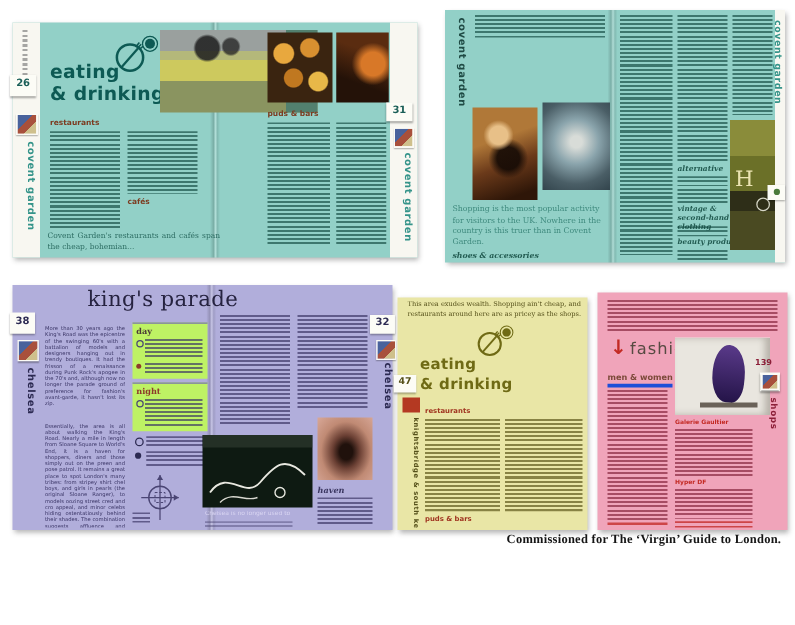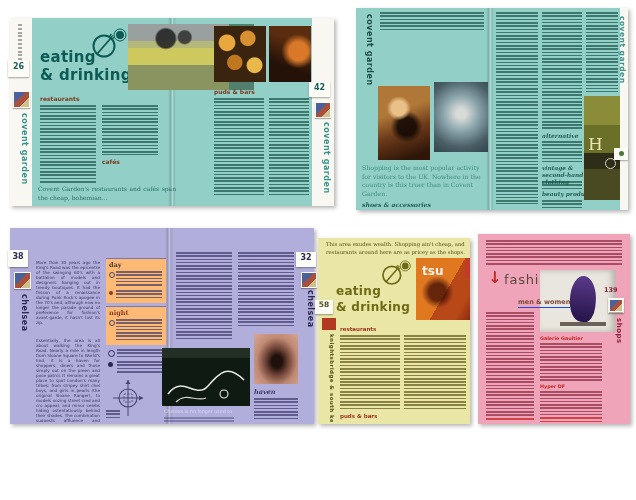--- a/index.html
+++ b/index.html
@@ -26,21 +26,21 @@
        font-weight:bold;text-align:center;line-height:1.15;}
   .thumb{position:absolute;border:1px solid #fbfbf6;box-shadow:0 1px 1px rgba(0,0,0,.3);
        background:linear-gradient(135deg,#49629c 0 40%,#a8503c 40% 68%,#cfc08c 68%);}
   .hdr{position:absolute;font-weight:bold;white-space:nowrap;}
   .ser{font-family:"DejaVu Serif",serif;}
   .ttl{position:absolute;font-weight:bold;letter-spacing:.3px;white-space:nowrap;}
   .photo{position:absolute;overflow:hidden;}
   .micro{position:absolute;text-align:justify;overflow:hidden;}
   .caption{position:absolute;font-family:"Liberation Serif",serif;font-weight:bold;
        font-size:10px;color:#151515;text-align:right;letter-spacing:.2px;}
-  .box{position:absolute;background:#fdba74;border-top:1px solid #7b76ad;}
+  .box{position:absolute;background:#bef264;border-top:1px solid #7b76ad;}
   .dot{display:inline-block;border-radius:50%;}
 </style>
 </head>
 <body>
 
 <div class="sheet">
 
   <div class="pg teal" style="left:10px;top:18px;width:324px;height:188px;">
     <div class="wstrip" style="left:0;top:0;width:22px;height:188px;"></div>
     <div class="wstrip" style="left:302px;top:0;width:22px;height:188px;"></div>
@@ -82,21 +82,21 @@
         radial-gradient(circle at 78% 70%, #e8b848 0 13%, rgba(0,0,0,0) 15%),
         #3a2410;"></div>
     <div class="photo" style="left:259px;top:8px;width:42px;height:56px;
       background:
         radial-gradient(circle at 70% 45%, #d87828 0 22%, rgba(0,0,0,0) 40%),
         linear-gradient(200deg, #5a2c10 0 30%, #241208 70%);"></div>
     <div class="hdr" style="left:204px;top:70px;font-size:6px;color:#7c3b20;">puds &amp; bars</div>
     <div class="ml t" style="left:204px;top:80px;width:50px;height:98px;"></div>
     <div class="ml t" style="left:259px;top:80px;width:40px;height:98px;"></div>
 
-    <div class="tab" style="left:299px;top:64px;width:21px;height:14px;font-size:8px;color:#1b5f58;padding-top:1px;"><span>42</span></div>
+    <div class="tab" style="left:299px;top:64px;width:21px;height:14px;font-size:8px;color:#1b5f58;padding-top:1px;"><span>31</span></div>
     <div class="thumb" style="left:305px;top:84px;width:14px;height:14px;"></div>
     <div class="vt el" style="left:305px;top:104px;width:16px;height:82px;font-size:8px;color:#35948a;">covent garden</div>
   </div>
 
   <div class="pg teal" style="left:356px;top:8px;width:272px;height:202px;">
     <div class="wstrip" style="left:264px;top:0;width:8px;height:202px;"></div>
     <div class="spine" style="left:130px;"></div>
 
     <div class="vt el" style="left:2px;top:6px;width:16px;height:80px;font-size:8px;color:#1f4a44;">covent garden</div>
     <div class="ml t" style="left:24px;top:4px;width:104px;height:18px;"></div>
@@ -130,20 +130,21 @@
       <span class="dot" style="position:absolute;right:4px;top:62px;width:9px;height:9px;border:1.5px solid #d8d8c8;"></span>
     </div>
 
     <div class="vt el" style="left:257px;top:8px;width:14px;height:70px;font-size:7.5px;color:#35948a;">covent garden</div>
     <div class="tab" style="left:258px;top:140px;width:14px;height:12px;font-size:6px;color:#1b5f58;"><span class="dot" style="width:5px;height:5px;background:#4a7a3a;margin-top:3px;"></span></div>
   </div>
 
   <div class="pg purple" style="left:10px;top:228px;width:304px;height:196px;">
     <div class="spine" style="left:155px;"></div>
 
+    <div class="ttl ser" style="left:60px;top:2px;font-size:17px;font-weight:normal;color:#262340;">king's parade</div>
 
     <div class="tab" style="left:-2px;top:22px;width:20px;height:15px;font-size:8px;color:#2c2a52;padding-top:2px;"><span>38</span></div>
     <div class="thumb" style="left:4px;top:44px;width:15px;height:15px;"></div>
     <div class="vt el" style="left:4px;top:66px;width:15px;height:60px;font-size:8px;color:#2c2a52;">chelsea</div>
 
     <div class="micro" style="left:26px;top:32px;width:64px;height:74px;font-size:4.2px;line-height:5px;color:#3a3566;">More than 30 years ago the King's Road was the epicentre of the swinging 60's with a battalion of models and designers hanging out in trendy boutiques. It had the frisson of a renaissance during Punk Rock's apogee in the 70's and, although now no longer the parade ground of preference for fashion's avant-garde, it hasn't lost its zip.</div>
     <div class="micro" style="left:26px;top:110px;width:64px;height:84px;font-size:4.2px;line-height:5px;color:#3a3566;">Essentially, the area is all about walking the King's Road. Nearly a mile in length from Sloane Square to World's End, it is a haven for shoppers, diners and those simply out on the preen and pose patrol. It remains a great place to spot London's many tribes: from stripey shirt chel boys, and girls in pearls (the original Sloane Ranger), to models oozing street cred and cro appeal, and minor celebs hiding ostentatiously behind their shades. The combination suggests affluence and sophistication, but the area does have room for the hoi polloi. It's a mélange worth savouring.</div>
 
     <div class="box" style="left:96px;top:30px;width:60px;height:44px;">
       <div class="hdr ser" style="left:3px;top:2px;font-size:6.5px;color:#4a3a36;">day</div>
@@ -201,30 +202,23 @@
     <div class="micro ser" style="left:8px;top:3px;width:140px;height:17px;font-size:5.3px;line-height:7.6px;color:#55501a;text-align:left;">This area exudes wealth. Shopping ain't cheap, and restaurants around here are as pricey as the shops.</div>
 
     <svg class="el" style="left:62px;top:22px;" width="32" height="27" viewBox="0 0 38 32">
       <circle cx="14" cy="18" r="10.5" fill="none" stroke="#6f6a15" stroke-width="2"></circle>
       <path d="M7 26 L21 10" stroke="#6f6a15" stroke-width="1.8" fill="none"></path>
       <path d="M19 9 l2.5 -3 M21.5 11.5 l3 -2.5 M20.2 10.2 l2.8 -2.8" stroke="#6f6a15" stroke-width="1.3" fill="none"></path>
       <circle cx="30" cy="7" r="4" fill="#6f6a15"></circle>
       <circle cx="30" cy="7" r="6" fill="none" stroke="#6f6a15" stroke-width="1"></circle>
     </svg>
     <div class="ttl" style="left:18px;top:46px;font-size:12px;color:#6f6a15;">eating</div>
-    <div class="tab" style="left:-3px;top:62px;width:18px;height:13px;font-size:7.5px;color:#55501a;padding-top:1px;"><span>58</span></div>
+    <div class="tab" style="left:-3px;top:62px;width:18px;height:13px;font-size:7.5px;color:#55501a;padding-top:1px;"><span>47</span></div>
     <div class="ttl" style="left:18px;top:62px;font-size:12px;color:#6f6a15;">&amp; drinking</div>
 
-    <div class="photo" style="left:98px;top:20px;width:54px;height:62px;
-      background:
-        radial-gradient(circle at 40% 55%, rgba(60,10,5,.75) 0 18%, rgba(60,10,5,0) 34%),
-        linear-gradient(120deg,#e07820 0 55%,#b84818 55% 82%,#8a2a10);">
-      <span style="position:absolute;left:6px;top:6px;font-size:12px;font-weight:bold;color:#f5f2ea;">tsu</span>
-      <span class="el" style="right:0;top:0;width:5px;height:20px;background:#c33a2a;"></span>
-    </div>
 
     <span class="el" style="left:4px;top:80px;width:14px;height:12px;background:#b43922;"></span>
     <div class="vt el" style="left:5px;top:96px;width:12px;height:88px;font-size:5.4px;color:#55501a;">knightsbridge &amp; south kens</div>
 
     <div class="hdr" style="left:22px;top:88px;font-size:5.5px;color:#a03420;">restaurants</div>
     <div class="ml o" style="left:22px;top:97px;width:60px;height:74px;"></div>
     <div class="ml o" style="left:86px;top:97px;width:62px;height:74px;"></div>
     <div class="hdr" style="left:22px;top:175px;font-size:5.5px;color:#a03420;">puds &amp; bars</div>
   </div>
 
@@ -232,31 +226,32 @@
     <div class="ml k" style="left:8px;top:6px;width:136px;height:26px;"></div>
 
     <div class="ttl" style="left:10px;top:34px;font-size:16px;color:#c32a24;font-weight:bold;">↓</div>
     <div class="ttl" style="left:26px;top:38px;font-size:13px;font-weight:normal;letter-spacing:.8px;color:#574a42;">fashion</div>
 
     <div class="photo" style="left:62px;top:36px;width:76px;height:62px;background:#e9e6df;box-shadow:inset -4px 0 6px rgba(90,80,70,.35);">
       <span class="el" style="left:30px;top:6px;width:26px;height:46px;background:linear-gradient(#5a3a8a,#241448);border-radius:45% 55% 35% 50%;transform:rotate(6deg);"></span>
       <span class="el" style="left:20px;top:52px;width:46px;height:4px;background:#6a6258;"></span>
     </div>
 
-    <div class="hdr" style="left:8px;top:64px;font-size:6.5px;color:#7c4a3a;border-bottom:1px solid #1d4ed8;padding-bottom:1px;margin-left:32px;">men &amp; women</div>
+    <div class="hdr" style="left:8px;top:64px;font-size:6.5px;color:#7c4a3a;border-bottom:3px solid #1d4ed8;padding-bottom:1px;">men &amp; women</div>
     <div class="ml k" style="left:8px;top:78px;width:48px;height:104px;"></div>
     <div class="ml r" style="left:8px;top:184px;width:48px;height:4px;"></div>
 
     <div class="hdr" style="left:126px;top:52px;font-size:6.5px;color:#8c1f38;">139</div>
     <div class="tab" style="left:130px;top:64px;width:16px;height:15px;">
         <span class="thumb" style="left:1px;top:1px;width:12px;height:11px;"></span>
       </div>
     <div class="vt el" style="left:131px;top:84px;width:14px;height:42px;font-size:7px;color:#8c1f38;">shops</div>
 
     <div class="hdr" style="left:62px;top:102px;font-size:4.8px;color:#c32a24;">Galerie Gaultier</div>
     <div class="ml k" style="left:62px;top:109px;width:62px;height:38px;"></div>
     <div class="hdr" style="left:62px;top:150px;font-size:4.8px;color:#c32a24;">Hyper DF</div>
     <div class="ml k" style="left:62px;top:157px;width:62px;height:24px;"></div>
     <div class="ml r" style="left:62px;top:183px;width:62px;height:5px;"></div>
   </div>
 
+  <div class="caption" style="left:380px;top:426px;width:245px;">Commissioned for The ‘Virgin’ Guide to London.</div>
 
 </div>
 
 </body></html>

